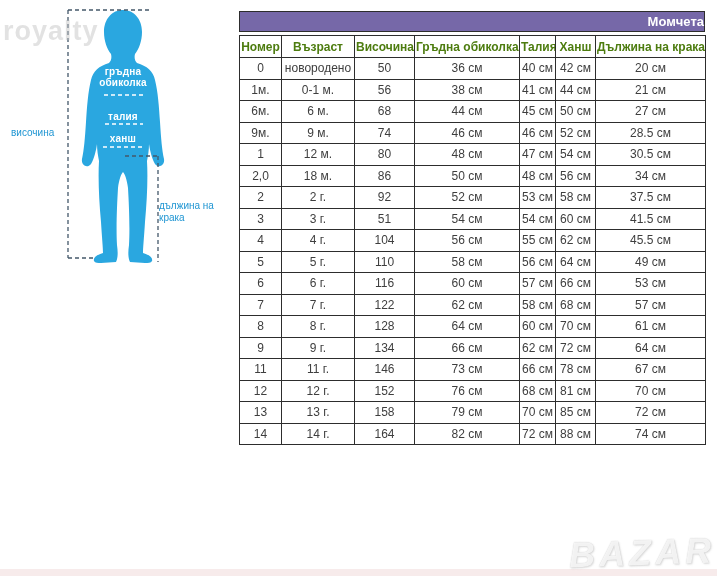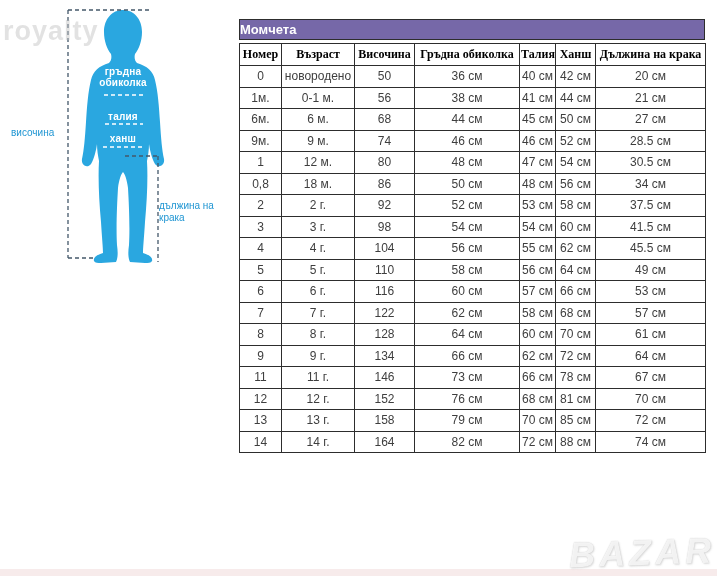--- a/index.html
+++ b/index.html
@@ -37,33 +37,32 @@
     color:rgba(255,255,255,0.82);
     text-shadow:0 0 1px rgba(150,150,150,0.55), 1px 1px 2px rgba(160,160,160,0.35);
     transform:rotate(-2deg); z-index:6;
   }
 
   
   .table-wrap { position:absolute; left:239px; top:11px; width:466px; }
   .table-title {
     width:466px; height:21px; line-height:19px;
     background:#7668a8; border:1.5px solid #2d2d2d;
-    color:#ffffff; font-weight:bold; font-size:13px; text-align:left;
+    color:#ffffff; font-weight:bold; font-size:13px; text-align:right;
     margin-bottom:3px;
-    margin-top:8px;
   }
   table.size-grid {
     border-collapse:collapse; table-layout:fixed; width:466px;
     font-size:12px; color:#3e3e3e;
   }
   table.size-grid th, table.size-grid td {
     border:1.5px solid #2d2d2d; text-align:center;
     overflow:hidden; white-space:nowrap; padding:0 1px;
   }
-  table.size-grid th { height:22px; font-size:12px; font-weight:bold; color:#000000;font-family:Liberation Serif, serif; }
+  table.size-grid th { height:22px; font-size:12px; font-weight:bold; color:#4d7c0f; }
   table.size-grid td { height:21.5px; }
 
   .bottom-strip {
     position:absolute; left:0; bottom:0; width:717px; height:7px;
     background:rgba(240,219,219,0.55);
   }
 </style>
 </head>
 <body>
 
@@ -204,41 +203,41 @@
           <tr>
             <td>1</td>
             <td>12 м.</td>
             <td>80</td>
             <td>48 см</td>
             <td>47 см</td>
             <td>54 см</td>
             <td>30.5 см</td>
           </tr>
           <tr>
-            <td>0,8</td>
+            <td>2,0</td>
             <td>18 м.</td>
             <td>86</td>
             <td>50 см</td>
             <td>48 см</td>
             <td>56 см</td>
             <td>34 см</td>
           </tr>
           <tr>
             <td>2</td>
             <td>2 г.</td>
             <td>92</td>
             <td>52 см</td>
             <td>53 см</td>
             <td>58 см</td>
             <td>37.5 см</td>
           </tr>
           <tr>
             <td>3</td>
             <td>3 г.</td>
-            <td>98</td>
+            <td>51</td>
             <td>54 см</td>
             <td>54 см</td>
             <td>60 см</td>
             <td>41.5 см</td>
           </tr>
           <tr>
             <td>4</td>
             <td>4 г.</td>
             <td>104</td>
             <td>56 см</td>

